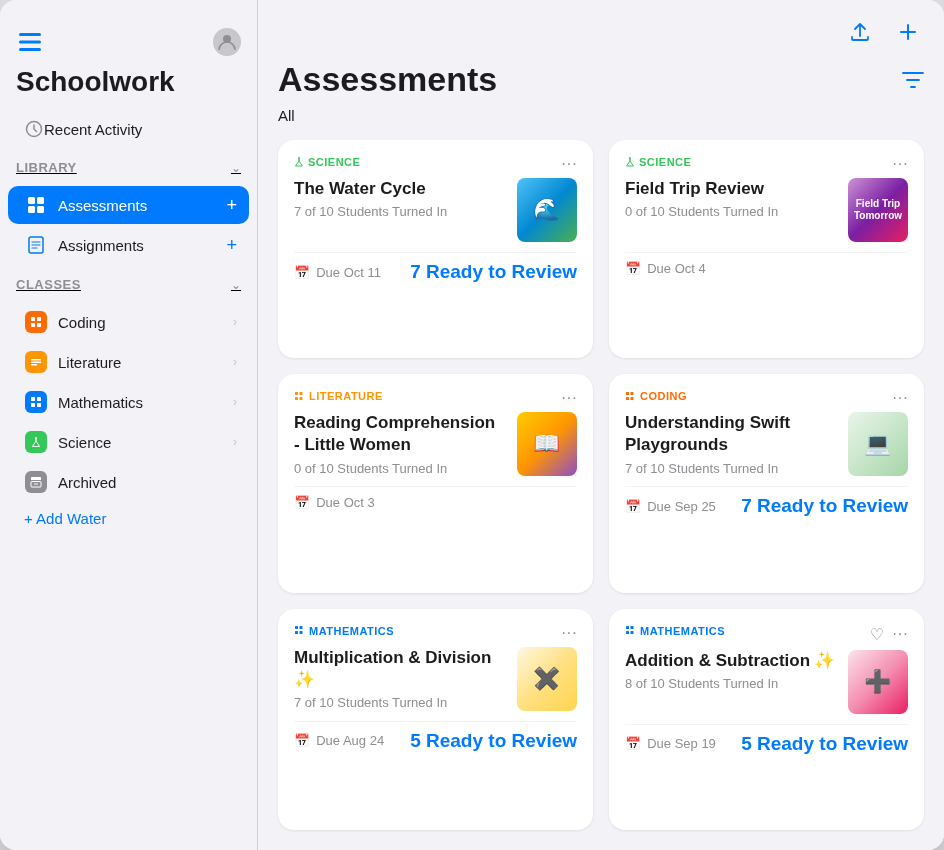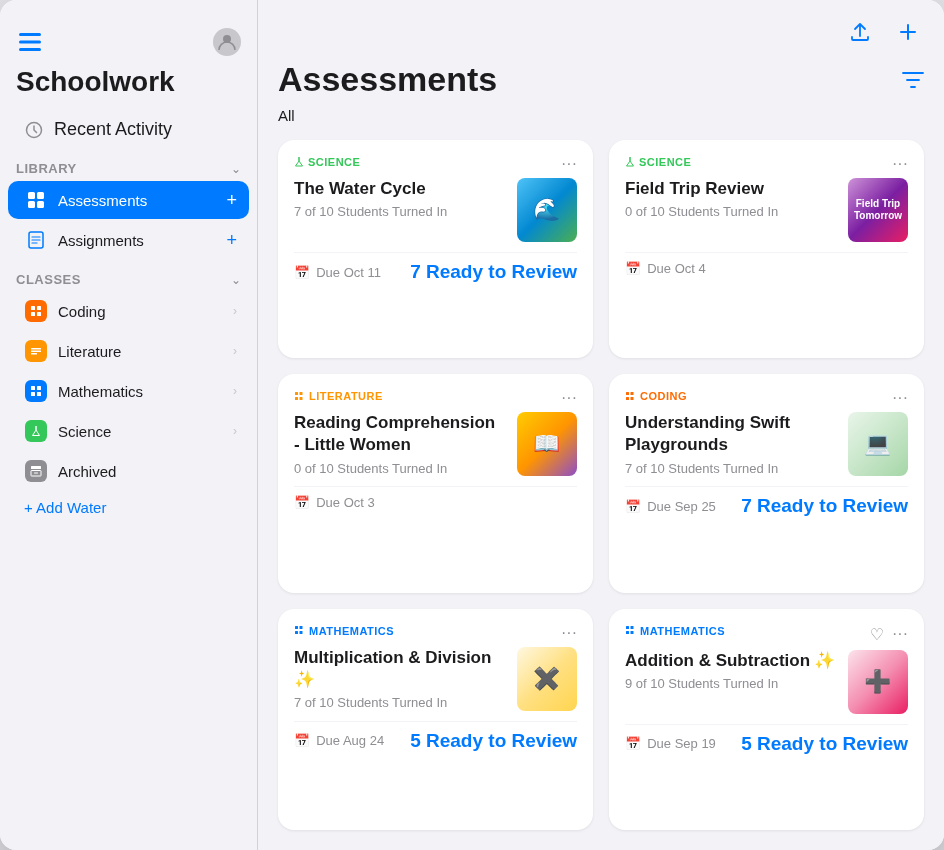--- a/index.html
+++ b/index.html
@@ -59,41 +59,42 @@
     }
     .sidebar-title {
       font-size: 28px;
       font-weight: 700;
       color: #1c1c1e;
       padding: 6px 16px 12px 16px;
     }
     .sidebar-nav-item {
       display: flex;
       align-items: center;
-      gap: 10px;
+      gap: 0;
       padding: 8px 16px;
       cursor: pointer;
       border-radius: 10px;
       margin: 1px 8px;
       color: #1c1c1e;
-      font-size: 18px;
+      font-size: 15px;
     }
     .sidebar-nav-item .nav-icon {
       width: 20px;
       height: 20px;
       display: flex;
       align-items: center;
       justify-content: center;
       color: #8e8e93;
     }
     .sidebar-section-header {
       display: flex;
       align-items: center;
       justify-content: space-between;
-      padding: 12px 16px 4px 16px;
+      padding: 12px 16px 10px 16px;
+      text-decoration: underline;
     }
     .sidebar-section-title {
       font-size: 13px;
       font-weight: 600;
       color: #8e8e93;
       text-transform: uppercase;
       letter-spacing: 0.5px;
     }
     .sidebar-section-chevron {
       color: #8e8e93;
@@ -700,21 +701,21 @@
             <span>Mathematics</span>
           </span>
           <div class="card-actions">
             <span class="card-heart">♡</span>
             <span class="card-more">···</span>
           </div>
         </div>
         <div class="card-body">
           <div class="card-info">
             <div class="card-title">Addition &amp; Subtraction ✨</div>
-            <div class="card-subtitle">9 of 10 Students Turned In</div>
+            <div class="card-subtitle">8 of 10 Students Turned In</div>
           </div>
           <div class="card-thumbnail">
             <div class="thumb-addition">➕</div>
           </div>
         </div>
         <div class="card-footer">
           <div class="card-due">
             <span class="card-due-icon">📅</span>
             <span>Due Sep 19</span>
           </div>

